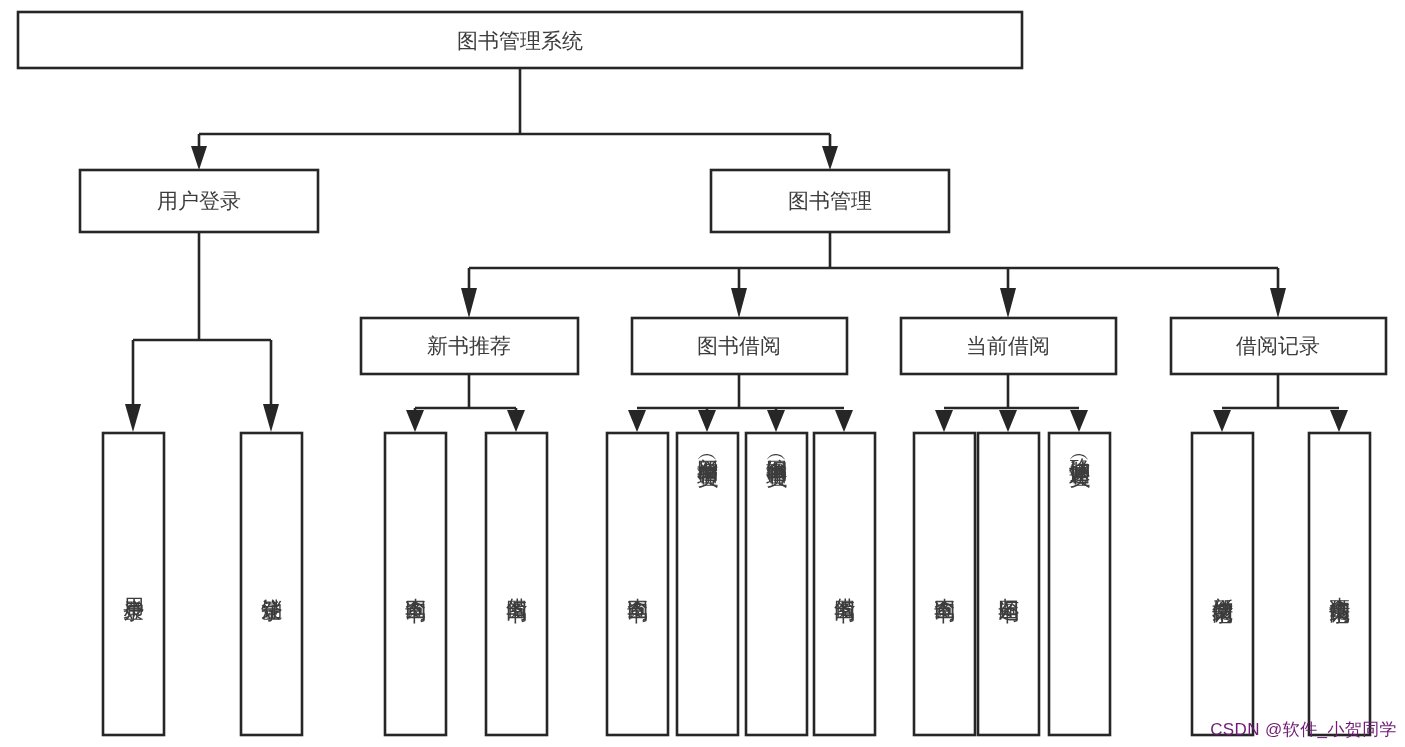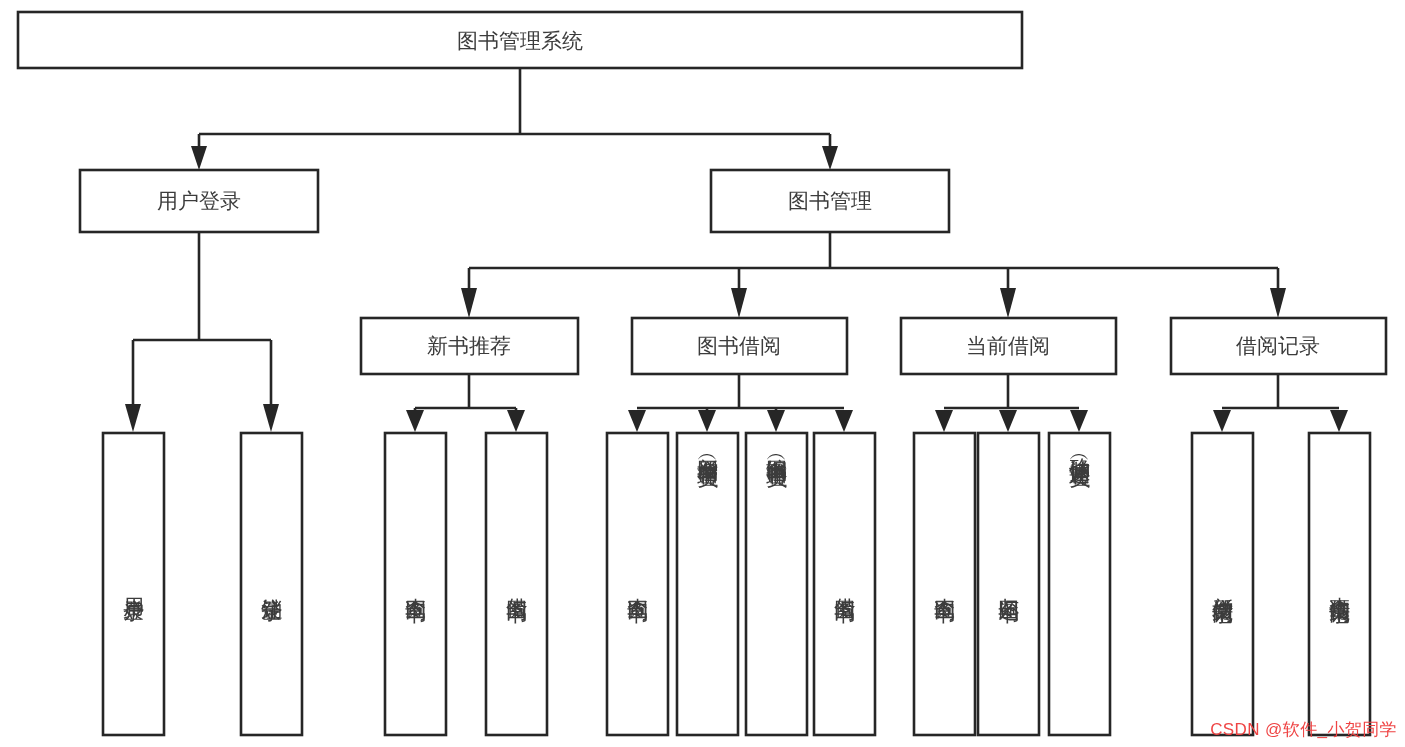--- a/index.html
+++ b/index.html
@@ -65,21 +65,21 @@
     letter-spacing: 1.5px;
     color: #3c3c3c;
     white-space: nowrap;
   }
   #watermark {
     position: absolute;
     right: 8px;
     bottom: 6px;
     font-family: "Liberation Sans", "DejaVu Sans", sans-serif;
     font-size: 17px;
-    color: #ef4444;
+    color: #701a75;
     letter-spacing: 0.4px;
     white-space: nowrap;
   }
 </style>
 </head>
 <body>
 
 <div id="diagram-root">
 
   <svg id="flow" viewBox="0 0 1405 747">

